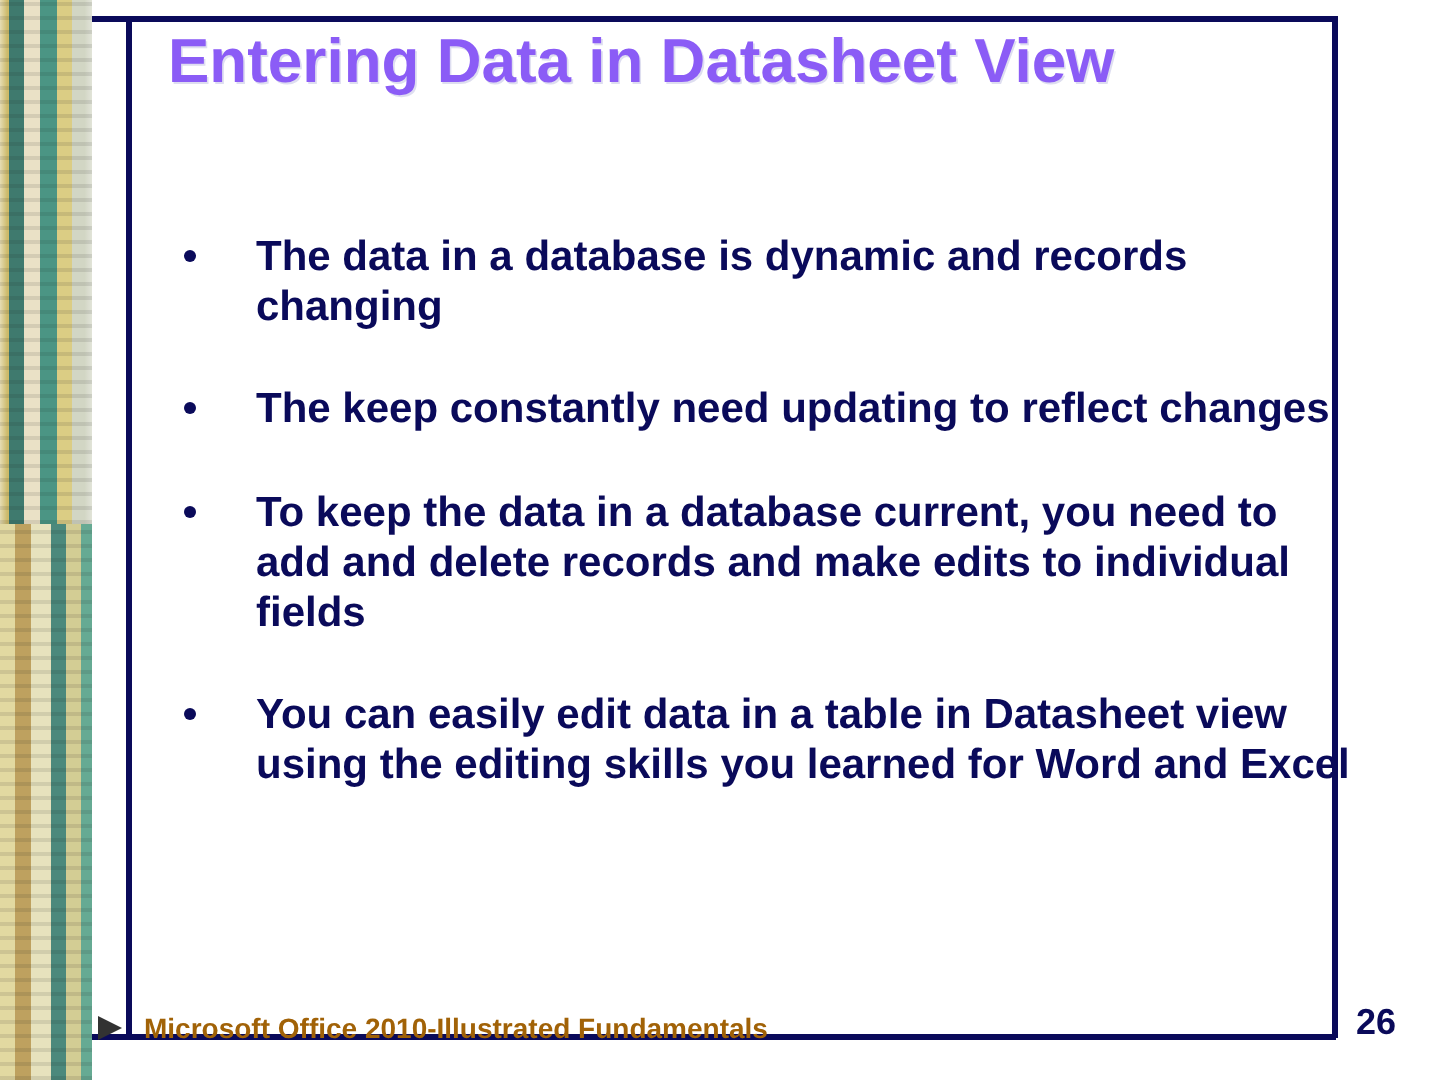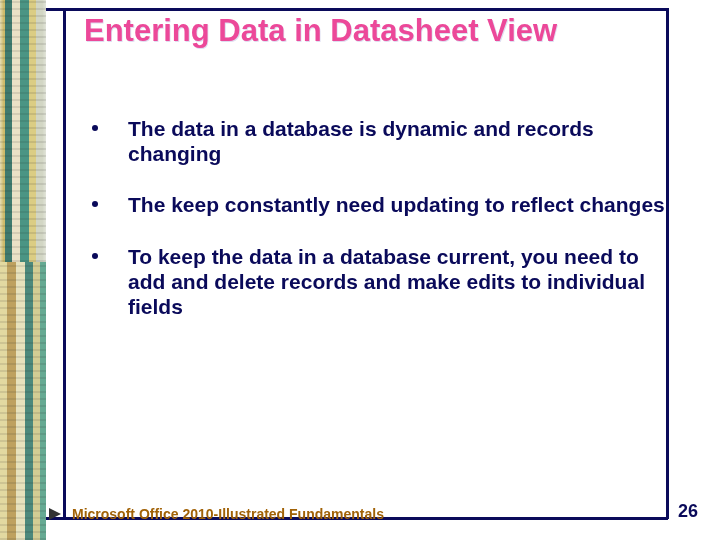--- a/index.html
+++ b/index.html
@@ -80,21 +80,21 @@
   }
   .title {
     position: absolute;
     left: 84px;
     top: 14px;
     width: 560px;
     font-family: Arial, Helvetica, sans-serif;
     font-weight: bold;
     font-size: 31px;
     line-height: 1.12;
-    color: #ec4899;
+    color: #8b5cf6;
     text-shadow: 0.8px 0.8px 0 rgba(200,200,230,0.6);
   }
   .body {
     position: absolute;
     left: 92px;
     top: 116px;
     width: 584px;
   }
   .body ul {
     list-style: none;
@@ -169,20 +169,24 @@
         <span>The data in a database is dynamic and records changing</span>
       </li>
       <li>
         <span class="dot"></span>
         <span>The keep constantly need updating to reflect changes</span>
       </li>
       <li>
         <span class="dot"></span>
         <span>To keep the data in a database current, you need to add and delete records and make edits to individual fields</span>
       </li>
+      <li>
+        <span class="dot"></span>
+        <span>You can easily edit data in a table in Datasheet view using the editing skills you learned for Word and Excel</span>
+      </li>
     </ul>
   </div>
 
   <div class="arrow"></div>
   <div class="footer-left">Microsoft Office 2010-Illustrated Fundamentals</div>
   <div class="footer-right">26</div>
 
 </div>
 
 </body></html>

